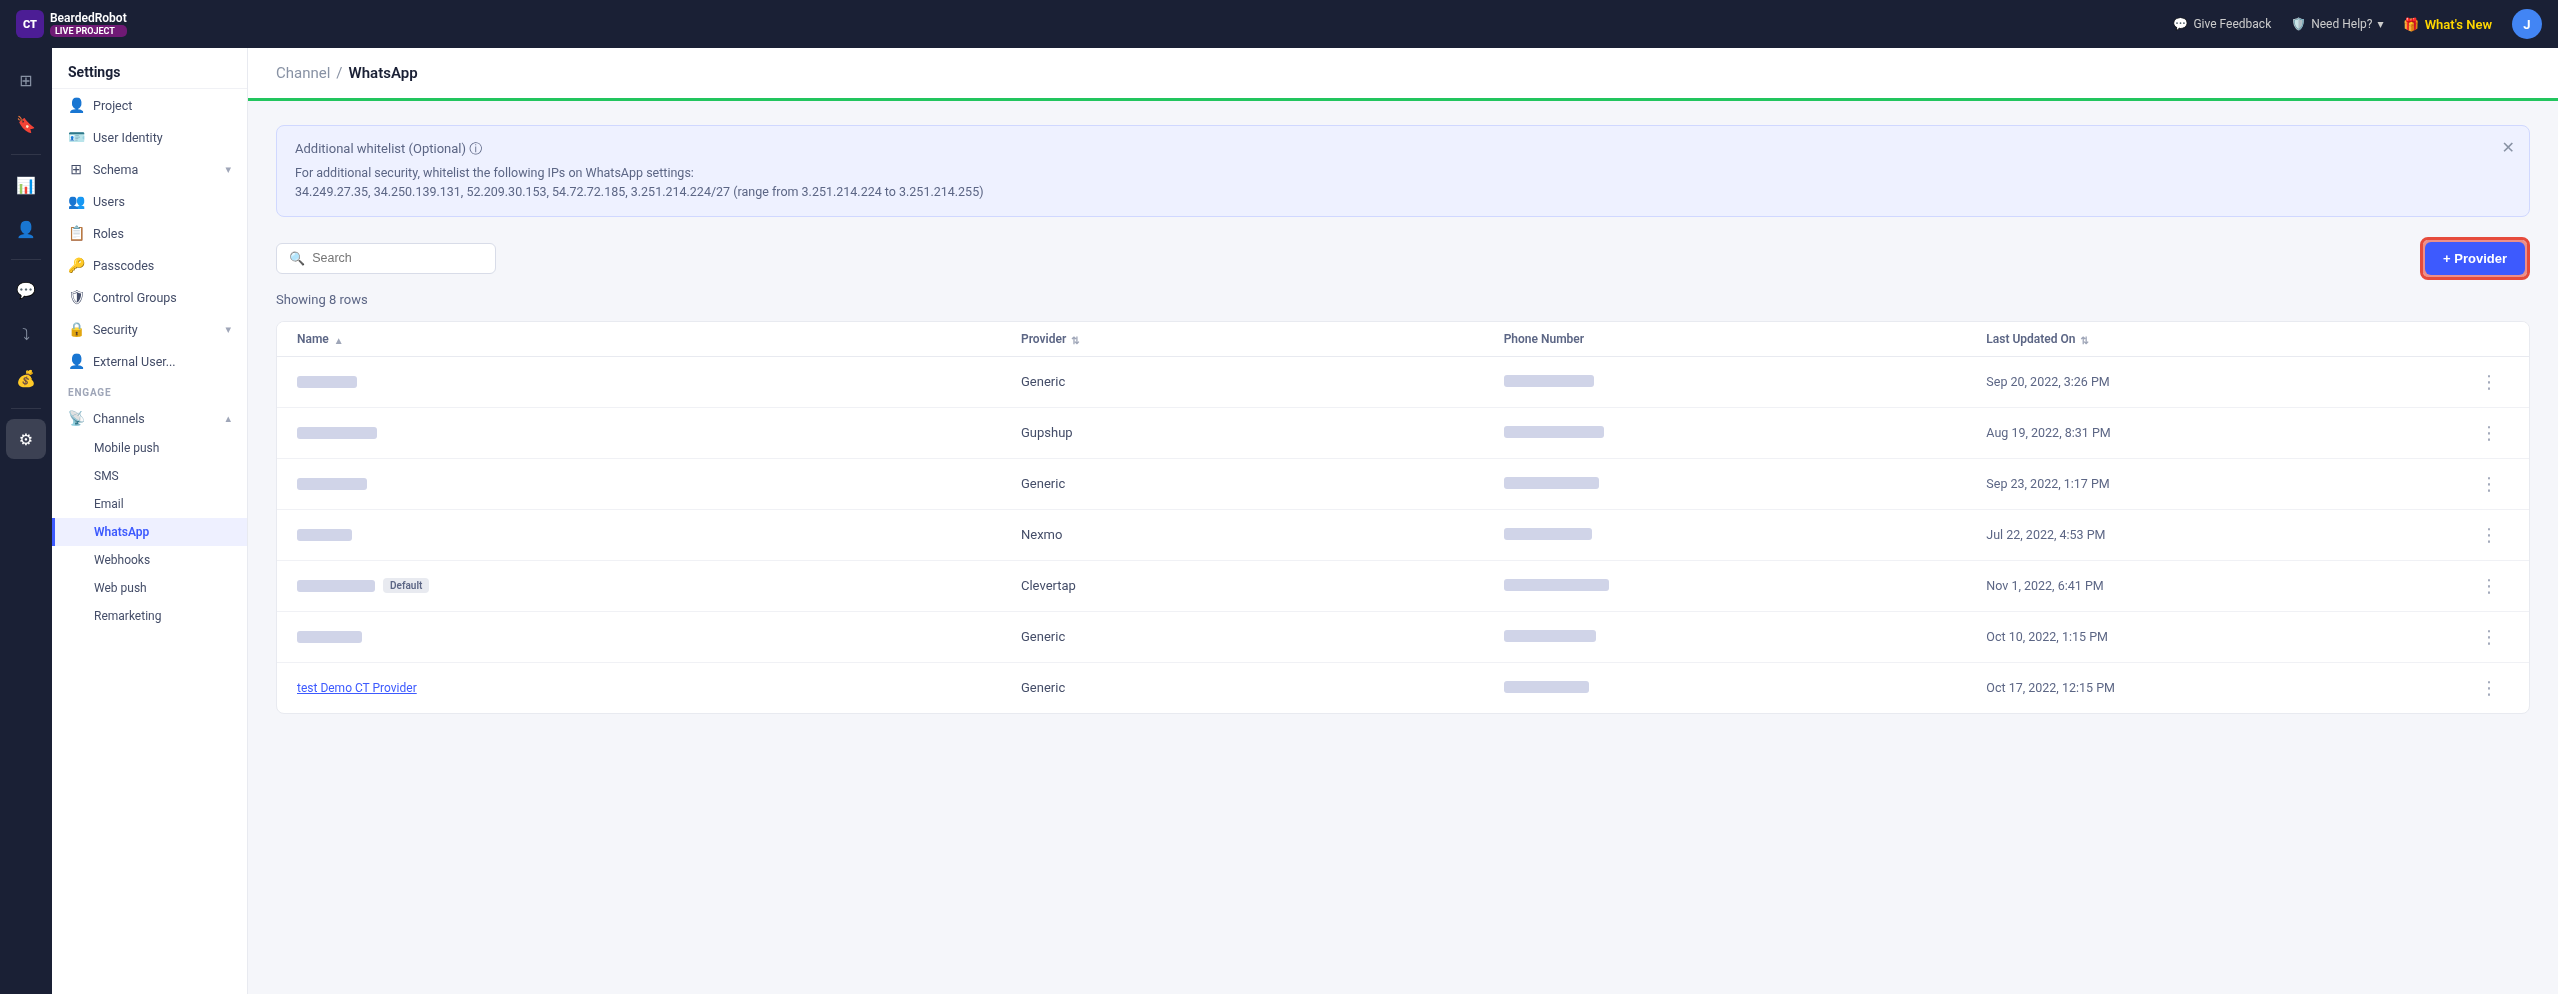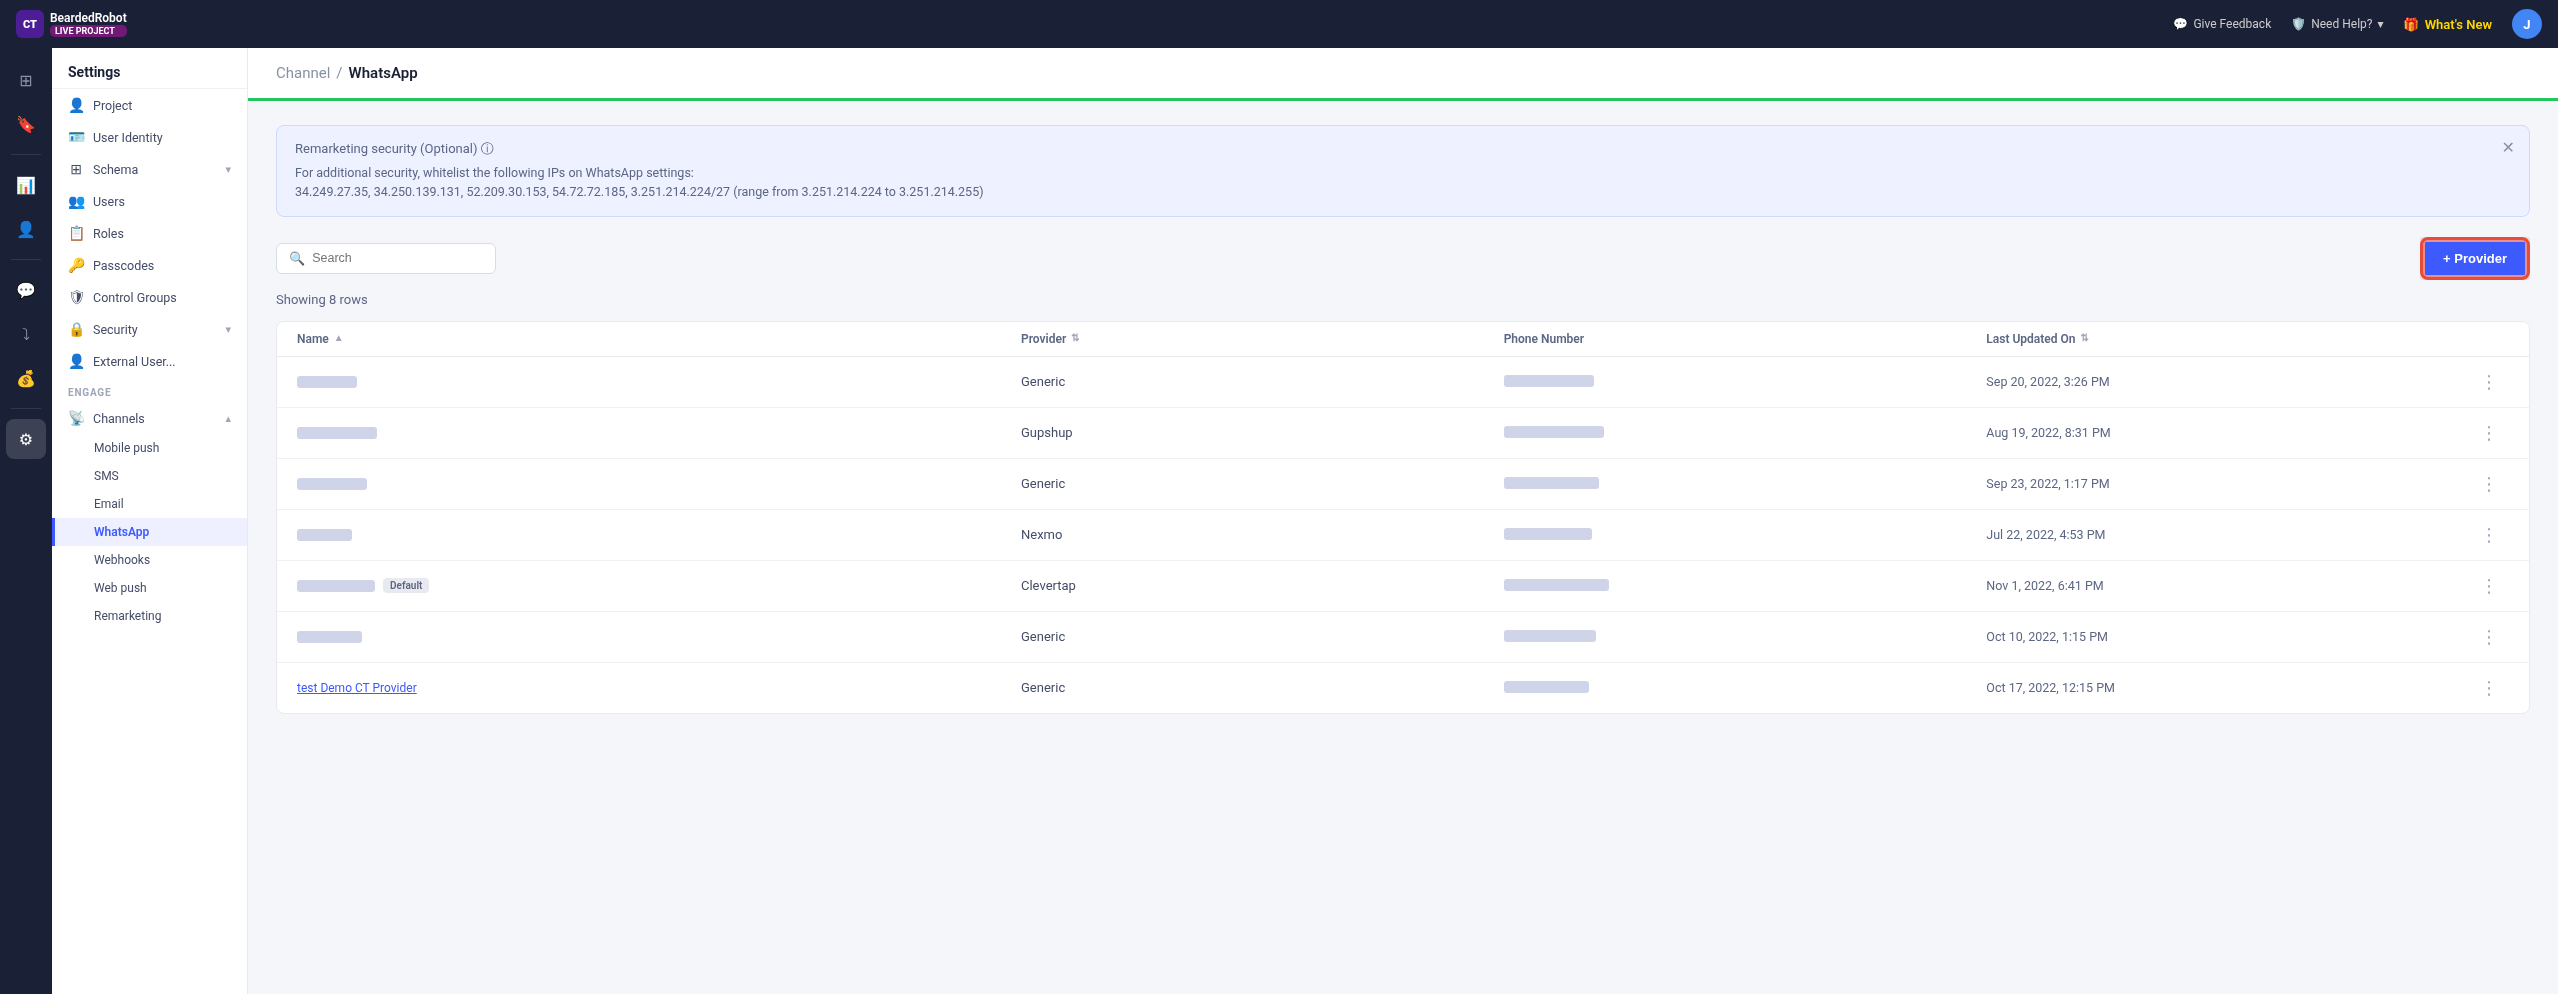--- a/index.html
+++ b/index.html
@@ -161,21 +161,21 @@
     .search-box input {
       border: none; outline: none; background: transparent;
       font-size: 12.5px; color: #444d68; width: 100%;
     }
     .search-icon { color: #9fa6b8; font-size: 13px; }
 
     .add-provider-btn {
       background: #3d5afe;
       color: #fff;
       border: none;
-      border-radius: 1px;
+      border-radius: 6px;
       padding: 9px 18px;
       font-size: 13px;
       font-weight: 600;
       cursor: pointer;
       display: flex;
       align-items: center;
       gap: 6px;
       box-shadow: 0 0 0 3px rgba(231, 76, 60, 0.5), 0 0 0 5px rgba(231, 76, 60, 0.2);
     }
 
@@ -188,21 +188,21 @@
       grid-template-columns: 3fr 2fr 2fr 2fr 40px;
       padding: 10px 20px;
       border-bottom: 1px solid #e8eaf0;
       background: #fff;
     }
     .col-header {
       font-size: 12px;
       font-weight: 600;
       color: #5c6685;
       display: flex;
-      align-items: flex-start;
+      align-items: flex-end;
       gap: 5px;
     }
     .sort-icon { color: #9fa6b8; font-size: 10px; }
 
     .table-row {
       display: grid;
       grid-template-columns: 3fr 2fr 2fr 2fr 40px;
       padding: 12px 20px;
       border-bottom: 1px solid #f0f1f5;
       align-items: center;
@@ -373,21 +373,21 @@
     <div class="page-header">
       <span class="breadcrumb-channel">Channel</span>
       <span class="breadcrumb-sep">/</span>
       <span class="breadcrumb-current">WhatsApp</span>
     </div>
 
     <div class="main-content">
 
       <div class="alert-banner">
         <div class="alert-title">
-          <span>Remarketing security</span>&nbsp;<span>(Optional)</span>&nbsp;<span>ⓘ</span>
+          <span>Additional whitelist</span>&nbsp;<span>(Optional)</span>&nbsp;<span>ⓘ</span>
         </div>
         <div class="alert-body">
           <span>For additional security, whitelist the following IPs on WhatsApp settings:</span><br>
           <span>34.249.27.35, 34.250.139.131, 52.209.30.153, 54.72.72.185, 3.251.214.224/27 (range from 3.251.214.224 to 3.251.214.255)</span>
         </div>
         <span class="alert-close">✕</span>
       </div>
 
       <div class="toolbar">
         <div class="search-box">

